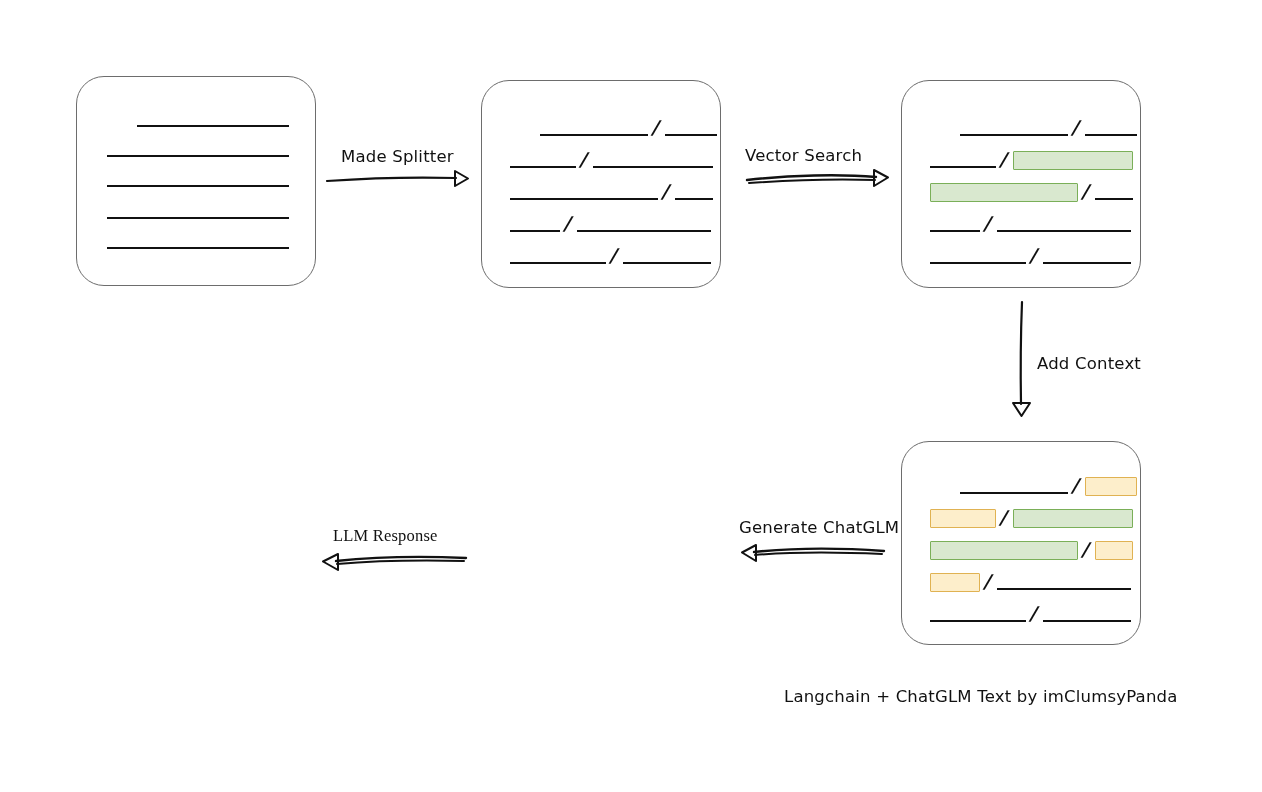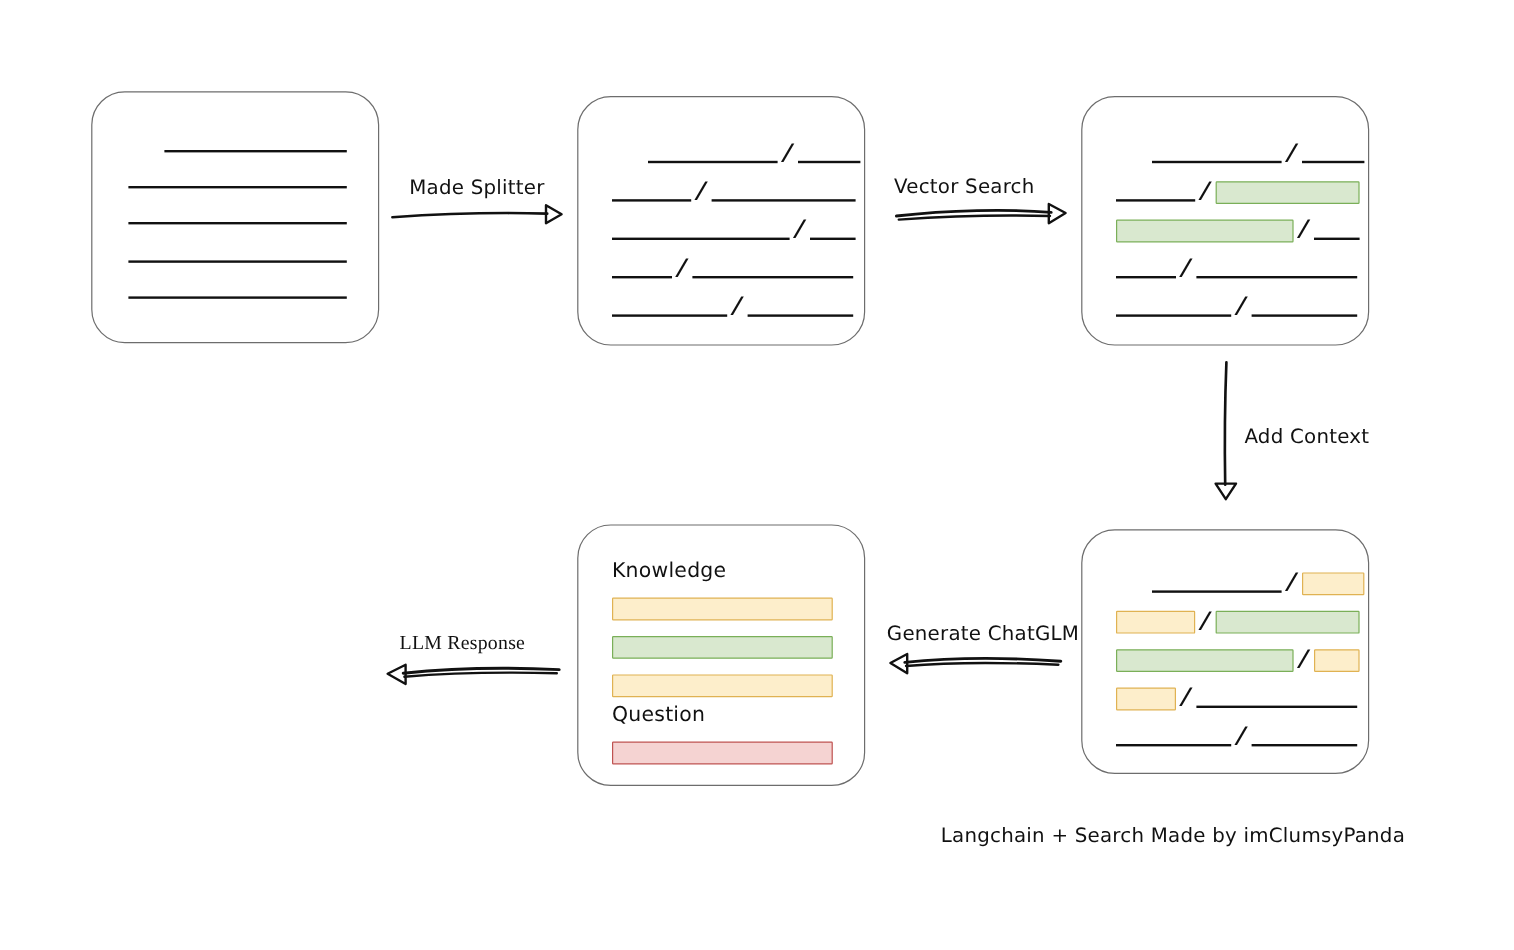--- a/index.html
+++ b/index.html
@@ -226,32 +226,24 @@
     </div>
   </div>
 
   <div class="arrow-label" style="left:739px; top:518px;">Generate ChatGLM</div>
   <svg class="arrow" style="left:738px; top:540px;" width="148" height="26" viewBox="0 0 148 26">
     <path d="M146,11 C104,8 54,8 16,12" stroke="#111" stroke-width="2.4" fill="none" stroke-linecap="round"></path>
     <path d="M144,14 C102,12 52,12 17,15" stroke="#111" stroke-width="2.0" fill="none" stroke-linecap="round"></path>
     <path d="M18,5 L4,12.5 L18,21 Z" stroke="#111" stroke-width="2" fill="none" stroke-linejoin="round"></path>
   </svg>
 
-  <div class="card" style="left:481px; top:437px; width:240px; height:218px;">
-    <div class="card-label" style="left:28px; top:28px;">Knowledge</div>
-    <div class="hl yellow" style="position:absolute; left:28px; top:60px; width:184px;"></div>
-    <div class="hl green" style="position:absolute; left:28px; top:92px; width:184px;"></div>
-    <div class="hl yellow" style="position:absolute; left:28px; top:124px; width:184px;"></div>
-    <div class="card-label" style="left:28px; top:148px;">Question</div>
-    <div class="hl red" style="position:absolute; left:28px; top:180px; width:184px;"></div>
-  </div>
 
   <div class="arrow-label" style="left:333px; top:526px;font-family:Liberation Serif, serif;">LLM Response</div>
   <svg class="arrow" style="left:318px; top:548px;" width="150" height="26" viewBox="0 0 150 26">
     <path d="M148,10 C106,8 56,9 18,13" stroke="#111" stroke-width="2.4" fill="none" stroke-linecap="round"></path>
     <path d="M146,13 C104,12 54,13 19,16" stroke="#111" stroke-width="2.0" fill="none" stroke-linecap="round"></path>
     <path d="M20,6 L5,13.5 L20,22 Z" stroke="#111" stroke-width="2" fill="none" stroke-linejoin="round"></path>
   </svg>
 
 
-  <div class="footer" style="left:784px; top:687px;">Langchain + Search Made by imClumsyPanda</div>
+  <div class="footer" style="left:784px; top:687px;">Langchain + ChatGLM Text by imClumsyPanda</div>
 
 </div>
 
 </body></html>

